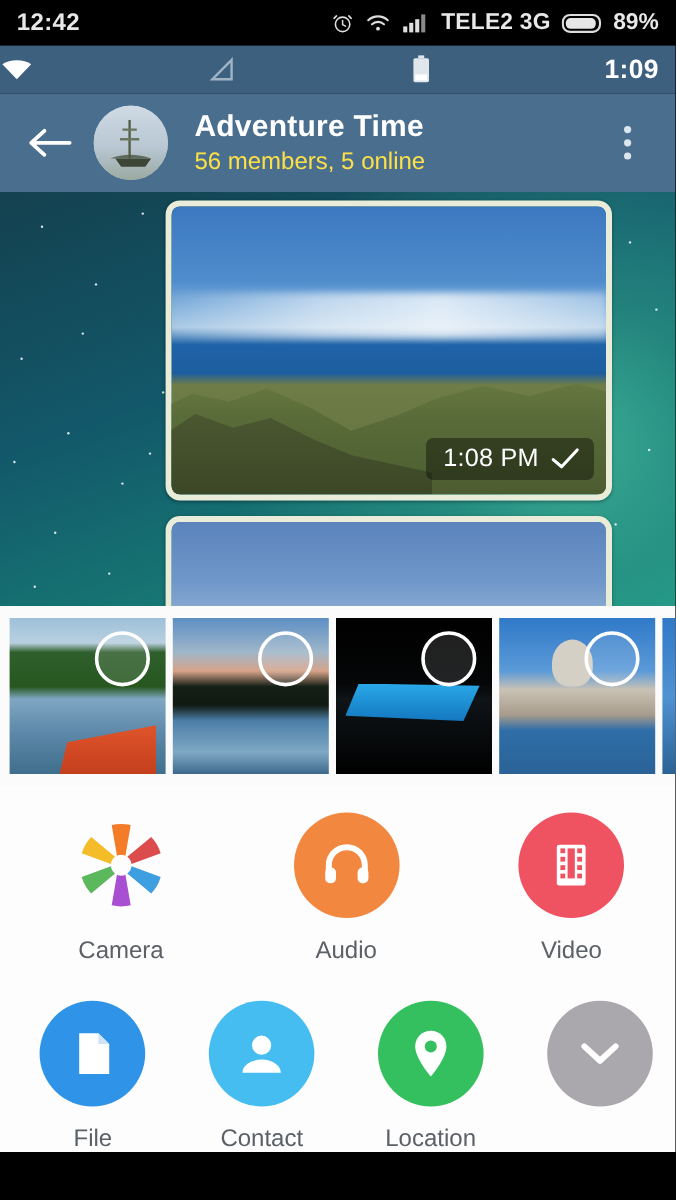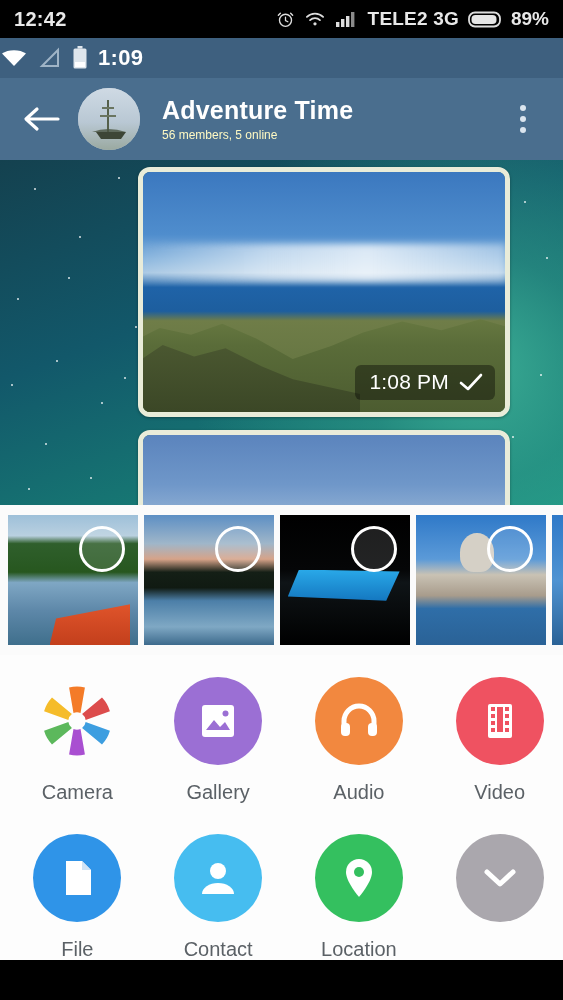--- a/index.html
+++ b/index.html
@@ -22,42 +22,42 @@
   .sysbar .carrier { font-size:19px; font-weight:bold; letter-spacing:.2px; }
   .sysbar .pct { font-size:19px; font-weight:bold; }
 
   .ic { display:inline-block; }
   svg { display:block; }
 
   
   .appstatus {
     position:absolute; top:38px; left:0; width:563px; height:40px;
     background:#3e607f;
-    display:flex; align-items:center; justify-content:flex-start;
+    display:flex; align-items:center; justify-content:space-between;
     padding-right:14px; gap:10px;
     color:#fff;
   }
   .appstatus .time2 { font-size:22px; font-weight:bold; letter-spacing:.3px; }
 
   
   .appbar {
     position:absolute; top:78px; left:0; width:563px; height:82px;
     background:#4a6e8e;
     display:flex; align-items:center; padding:0 18px;
   }
   .backbtn { width:46px; height:46px; display:flex; align-items:center; justify-content:center; flex:0 0 auto; }
   .avatar {
     width:62px; height:62px; border-radius:50%;
     margin-left:14px; flex:0 0 auto; overflow:hidden;
     background:#b8c6d2; position:relative;
   }
   .avatar .sky { position:absolute; inset:0; background:linear-gradient(#cfdae4 0%, #b9c8d4 55%, #9aa9a0 100%); }
   .titles { margin-left:22px; display:flex; flex-direction:column; justify-content:center; }
   .titles .t1 { color:#fff; font-size:25px; font-weight:bold; line-height:1.2; letter-spacing:.2px; }
-  .titles .t2 { color:#fef9c3; font-size:12px; line-height:1.35; margin-top:2px; }
+  .titles .t2 { color:#fde047; font-size:20px; line-height:1.35; margin-top:2px; }
   .overflow { margin-left:auto; width:44px; height:52px; display:flex; flex-direction:column;
               align-items:center; justify-content:center; gap:5px; }
   .overflow i { width:6px; height:6px; border-radius:50%; background:#dbe5ee; display:block; }
 
   
   .chat {
     position:absolute; top:160px; left:0; width:563px; height:345px;
     overflow:hidden;
     background:
       radial-gradient(circle at 85% 60%, rgba(60,175,150,.95) 0%, rgba(45,150,135,.6) 22%, rgba(0,0,0,0) 55%),
@@ -321,30 +321,20 @@
               <path d="M-9 -38 A38 38 0 0 1 9 -38 L4 -9 A10 10 0 0 0 -4 -9 Z" fill="#3d9ee0" transform="rotate(120)"></path>
               <path d="M-9 -38 A38 38 0 0 1 9 -38 L4 -9 A10 10 0 0 0 -4 -9 Z" fill="#a94fd1" transform="rotate(180)"></path>
               <path d="M-9 -38 A38 38 0 0 1 9 -38 L4 -9 A10 10 0 0 0 -4 -9 Z" fill="#5cb85c" transform="rotate(240)"></path>
               <path d="M-9 -38 A38 38 0 0 1 9 -38 L4 -9 A10 10 0 0 0 -4 -9 Z" fill="#f5bc2a" transform="rotate(300)"></path>
             </g>
           </svg>
         </div>
         <span class="alabel">Camera</span>
       </div>
 
-      <div class="acell">
-        <div class="acircle" style="background:#9b6fd4">
-          <svg width="44" height="44" viewBox="0 0 44 44">
-              <rect x="6" y="6" width="32" height="32" rx="3" fill="#fff"></rect>
-              <path d="M10 31 L18 21 L24 28 L29 23 L34 31 Z" fill="#9b6fd4"></path>
-              <circle cx="29.5" cy="14.5" r="3" fill="#9b6fd4"></circle>
-            </svg>
-        </div>
-        <span class="alabel">Gallery</span>
-      </div>
 
       <div class="acell">
         <div class="acircle" style="background:#f2883f">
           <svg width="46" height="44" viewBox="0 0 46 44">
               <path d="M8 27 V22 a15 15 0 0 1 30 0 v5" fill="none" stroke="#fff" stroke-width="5" stroke-linecap="round"></path>
               <rect x="5" y="24" width="9" height="13" rx="4" fill="#fff"></rect>
               <rect x="32" y="24" width="9" height="13" rx="4" fill="#fff"></rect>
             </svg>
         </div>
         <span class="alabel">Audio</span>

